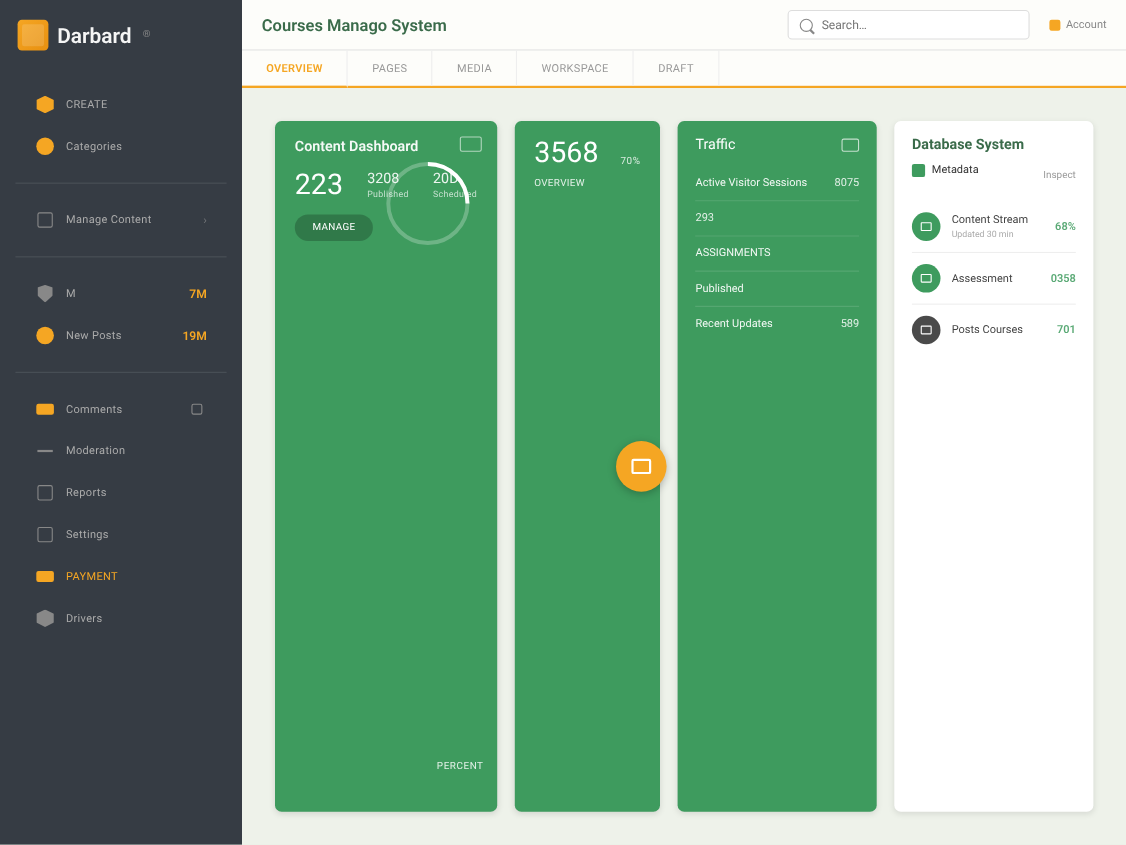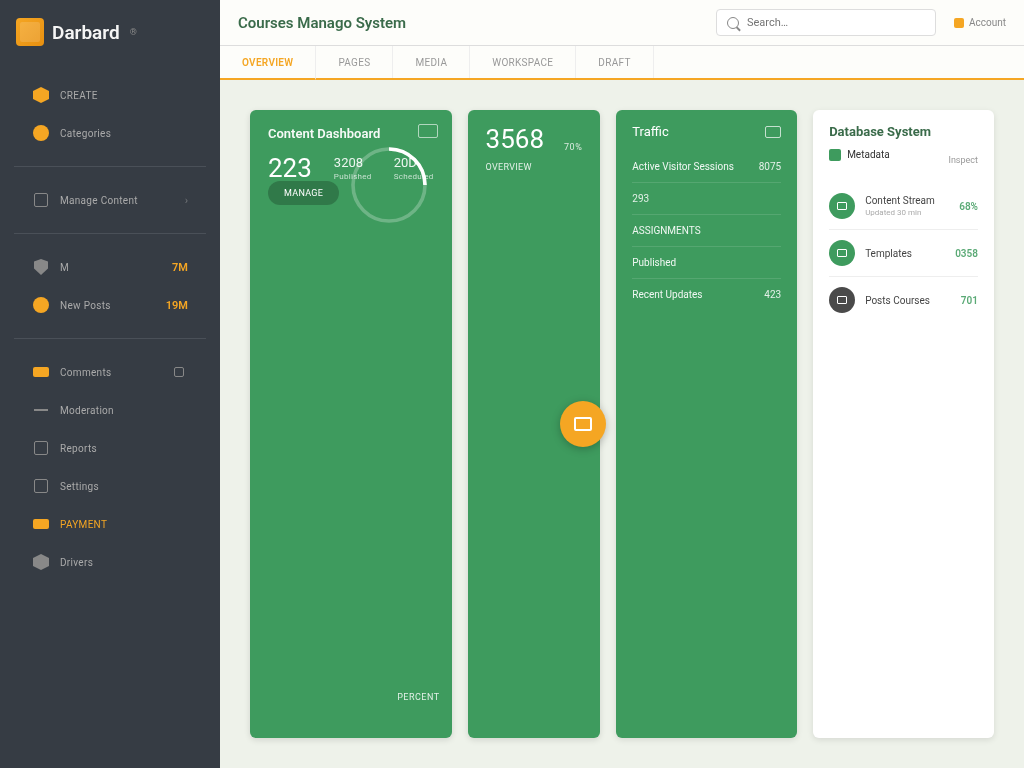--- a/index.html
+++ b/index.html
@@ -36,21 +36,21 @@
 .tab.active{color:#f5a623;border-bottom:2px solid #f5a623;margin-bottom:-2px;font-weight:600}
 .content{flex:1;padding:30px;overflow:auto;display:flex;flex-direction:row;gap:16px}
 .cards-row{display:flex;gap:16px}
 .card{background:#3e9b5e;color:#fff;border-radius:6px;padding:16px 18px;flex:1;position:relative;min-height:150px;box-shadow:0 2px 6px rgba(0,0,0,.12)}
 .card-title{font-size:13px;font-weight:600;opacity:.95;margin-bottom:14px}
 .card-stats{display:flex;gap:22px;align-items:flex-start}
 .big-num{font-size:26px;font-weight:400;line-height:1}
 .stat-col{display:flex;flex-direction:column;gap:2px}
 .stat-val{font-size:13px;font-weight:400;opacity:.9}
 .stat-lbl{font-size:8px;opacity:.7;letter-spacing:.3px}
-.card-btn{background:rgba(0,0,0,.22);color:#fff;border:none;padding:7px 16px;border-radius:14px;font-size:9px;cursor:pointer;letter-spacing:.3px}
+.card-btn{margin-top:14px;background:rgba(0,0,0,.22);color:#fff;border:none;padding:7px 16px;border-radius:14px;font-size:9px;cursor:pointer;letter-spacing:.3px}
 .arc{position:absolute;right:18px;top:30px;width:90px;height:90px}
 .arc svg{width:100%;height:100%}
 .arc-lbl{position:absolute;right:12px;bottom:36px;font-size:9px;opacity:.85;letter-spacing:.5px}
 .card2 .fab{position:absolute;right:-6px;top:50%;transform:translateY(-50%);width:46px;height:46px;border-radius:50%;background:#f5a623;display:flex;align-items:center;justify-content:center;box-shadow:0 2px 8px rgba(0,0,0,.25)}
 .fab-ic{width:18px;height:14px;border:2px solid #fff;border-radius:2px}
 .card-ic-tr{position:absolute;top:14px;right:14px;width:20px;height:14px;border:1.5px solid rgba(255,255,255,.6);border-radius:2px}
 .bottom-row{display:flex;gap:16px;flex:1}
 .panel{border-radius:6px;padding:14px 16px;flex:1;box-shadow:0 2px 6px rgba(0,0,0,.1)}
 .panel-g{background:#3e9b5e;color:#fff}
 .panel-w{background:#fff;color:#333}
@@ -247,21 +247,21 @@
         <div class="list-row">
             <span class="lr-lbl">ASSIGNMENTS</span>
             <span class="lr-val"></span>
           </div>
         <div class="list-row">
             <span class="lr-lbl">Published</span>
             <span class="lr-val"></span>
           </div>
         <div class="list-row" style="border-bottom:none">
             <span class="lr-lbl">Recent Updates</span>
-            <span class="lr-val">423</span>
+            <span class="lr-val">589</span>
           </div>
       </div>
 
       <div class="panel panel-w">
         <div class="panel-w-title-row">Database System</div>
         <div class="panel-hdr">
           <div class="panel-sub">
               <span class="sqb"></span>
               <span>Metadata</span>
             </div>
@@ -275,21 +275,21 @@
               <div class="lr-lbl">Content Stream</div>
               <div class="sub-txt">Updated 30 min</div>
             </div>
           <span class="lr-val">68%</span>
         </div>
         <div class="list-row">
           <span class="bullet">
               <span class="bullet-ic"></span>
             </span>
           <div style="flex:1">
-              <div class="lr-lbl">Templates</div>
+              <div class="lr-lbl">Assessment</div>
             </div>
           <span class="lr-val">0358</span>
         </div>
         <div class="list-row dark" style="border-bottom:none">
           <span class="bullet">
               <span class="bullet-ic"></span>
             </span>
           <div style="flex:1">
               <div class="lr-lbl">Posts Courses</div>
             </div>

